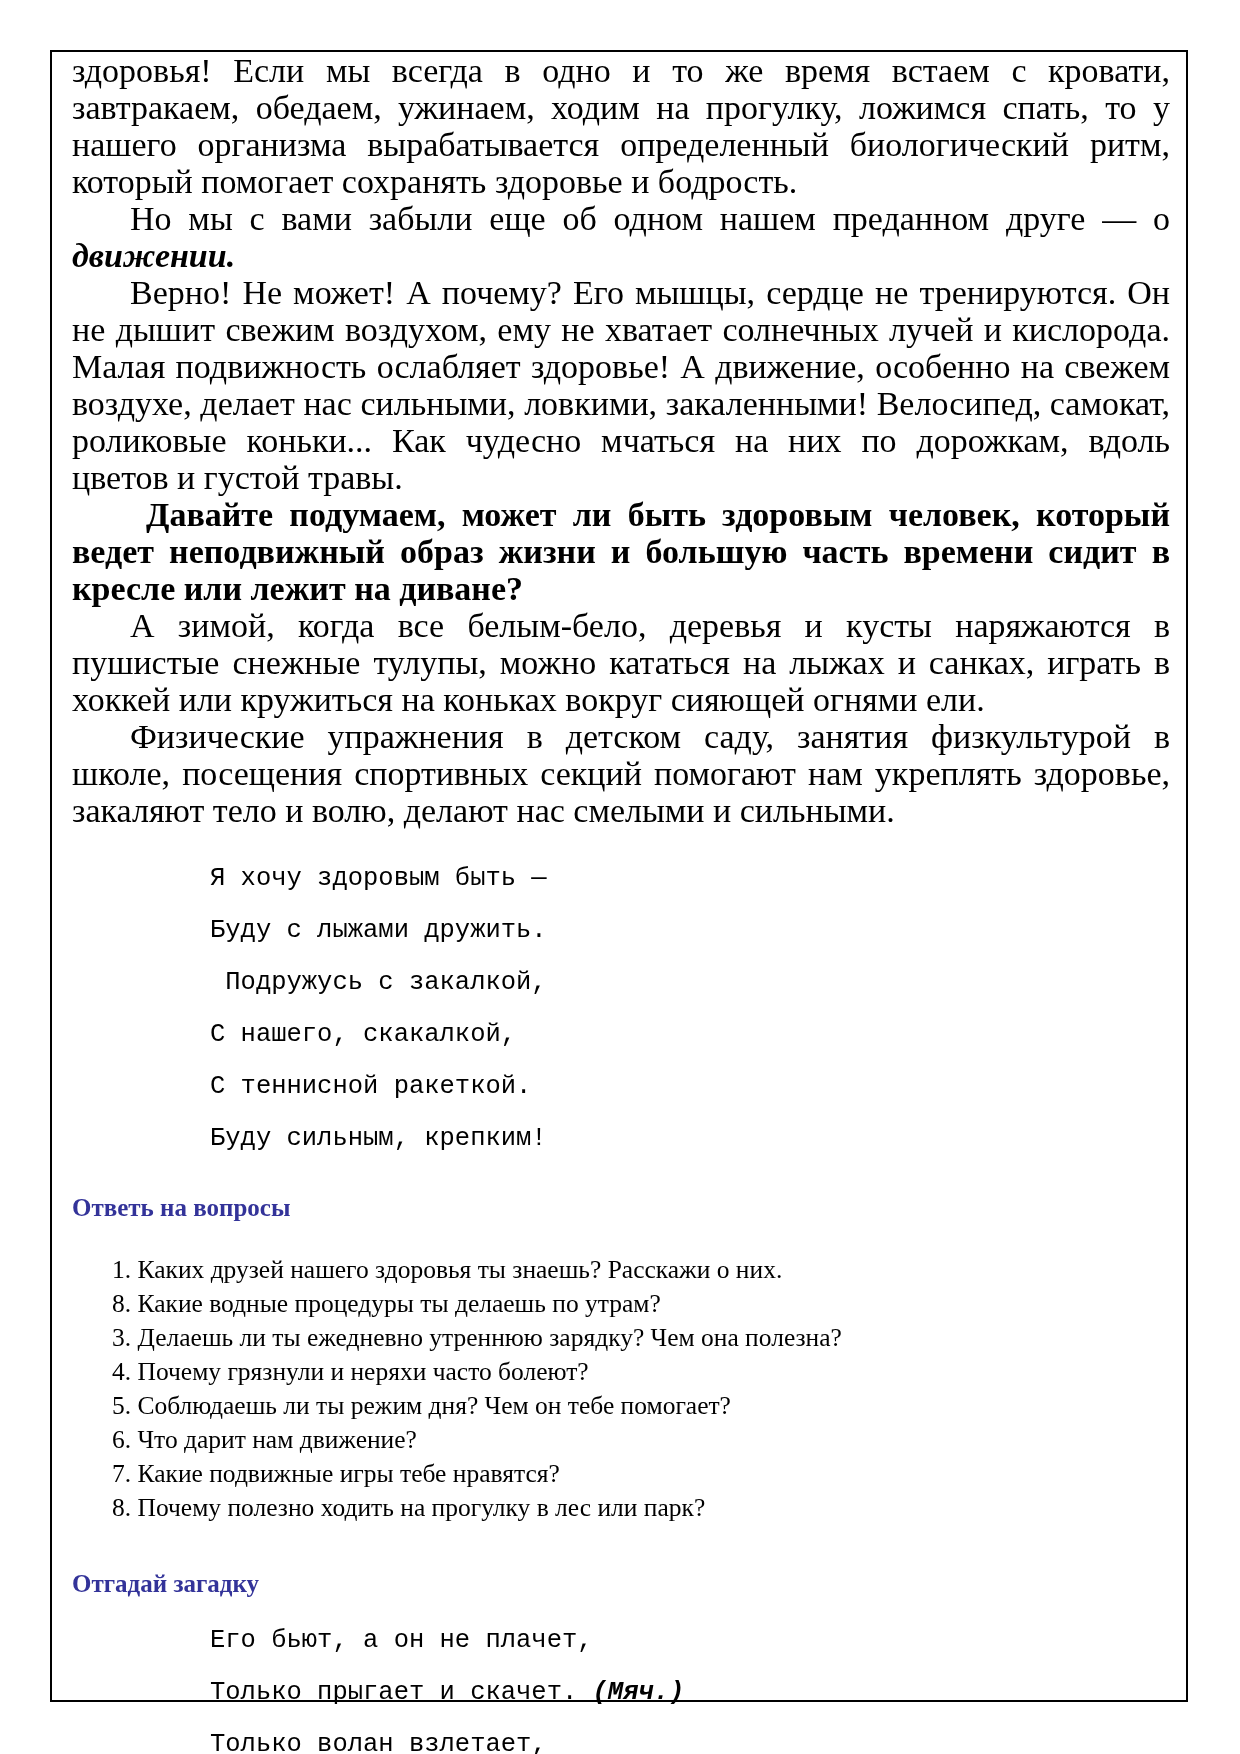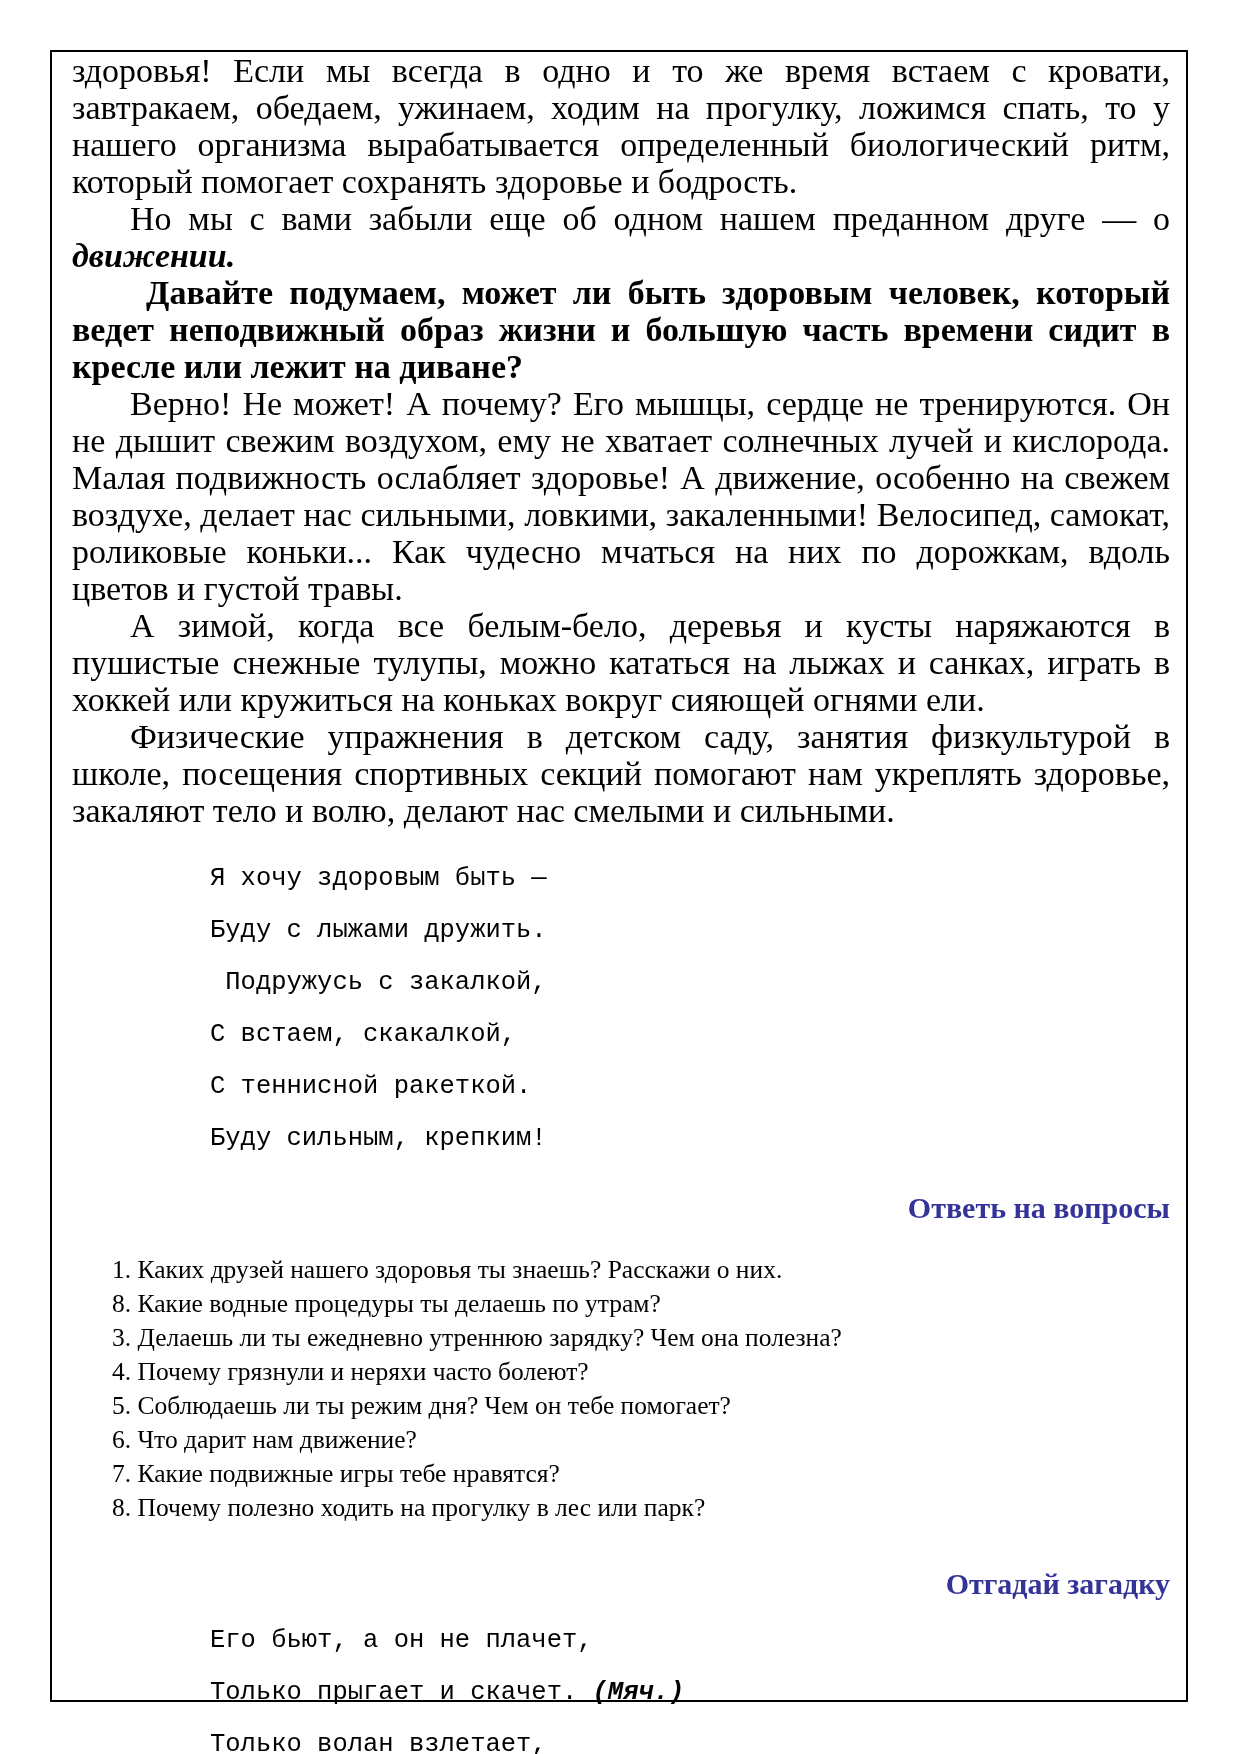--- a/index.html
+++ b/index.html
@@ -83,24 +83,24 @@
   .verse-1 {
     margin-top: 24px;
     margin-left: 138px;
   }
   .verse-2 {
     margin-top: 14px;
     margin-left: 138px;
   }
 
   h2.blue-heading {
-    font-size: 30px;
+    font-size: 25px;
     font-weight: bold;
     color: #333399;
-    text-align: right;
+    text-align: left;
     margin: 0;
     padding: 0;
     line-height: 34px;
   }
   .heading-spacer-top { height: 26px; }
   .heading-spacer-bot { height: 12px; }
 
   ol.questions {
     margin: 16px;
     padding: 0;
@@ -125,34 +125,34 @@
 
 <div class="page">
   <div class="page-frame"></div>
 
   <div class="content">
 
     <p class="body-par noindent">здоровья! Если мы всегда в одно и то же время встаем с кровати, завтракаем, обедаем, ужинаем, ходим на прогулку, ложимся спать, то у нашего организма вырабатывается определенный биологический ритм, который помогает сохранять здоровье и бодрость.</p>
 
     <p class="body-par"><span>Но мы с вами забыли еще об одном нашем преданном друге — о </span><span class="ital-bold">движении.</span></p>
 
+    <p class="body-par">Верно! Не может! А почему? Его мышцы, сердце не тренируются. Он не дышит свежим воздухом, ему не хватает солнечных лучей и кислорода. Малая подвижность ослабляет здоровье! А движение, особенно на свежем воздухе, делает нас сильными, ловкими, закаленными! Велосипед, самокат, роликовые коньки... Как чудесно мчаться на них по дорожкам, вдоль цветов и густой травы.</p>
+
     <p class="body-par bold-par">Давайте подумаем, может ли быть здоровым человек, который ведет неподвижный образ жизни и большую часть времени сидит в кресле или лежит на диване?</p>
-
-    <p class="body-par">Верно! Не может! А почему? Его мышцы, сердце не тренируются. Он не дышит свежим воздухом, ему не хватает солнечных лучей и кислорода. Малая подвижность ослабляет здоровье! А движение, особенно на свежем воздухе, делает нас сильными, ловкими, закаленными! Велосипед, самокат, роликовые коньки... Как чудесно мчаться на них по дорожкам, вдоль цветов и густой травы.</p>
 
 
     <p class="body-par">А зимой, когда все белым-бело, деревья и кусты наряжаются в пушистые снежные тулупы, можно кататься на лыжах и санках, играть в хоккей или кружиться на коньках вокруг сияющей огнями ели.</p>
 
     <p class="body-par">Физические упражнения в детском саду, занятия физкультурой в школе, посещения спортивных секций помогают нам укреплять здоровье, закаляют тело и волю, делают нас смелыми и сильными.</p>
 
     <ul class="verse verse-1">
       <li>Я хочу здоровым быть —</li>
       <li>Буду с лыжами дружить.</li>
       <li> Подружусь с закалкой,</li>
-      <li>С встаем, скакалкой,</li>
+      <li>С нашего, скакалкой,</li>
       <li>С теннисной ракеткой.</li>
       <li>Буду сильным, крепким!</li>
     </ul>
 
     <div class="heading-spacer-top"></div>
     <h2 class="blue-heading">Ответь на вопросы</h2>
     <div class="heading-spacer-bot"></div>
 
     <ol class="questions">
       <li>1. Каких друзей нашего здоровья ты знаешь? Расскажи о них.</li>

